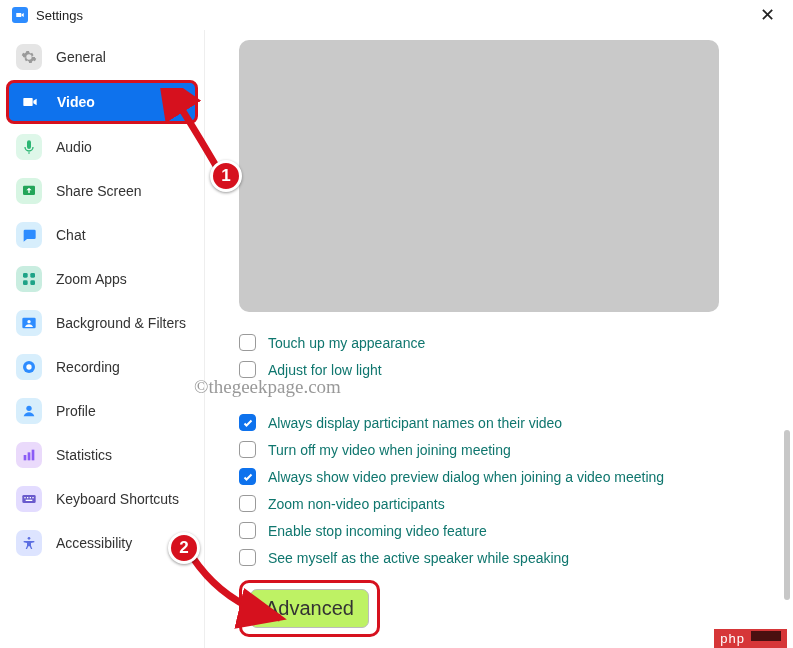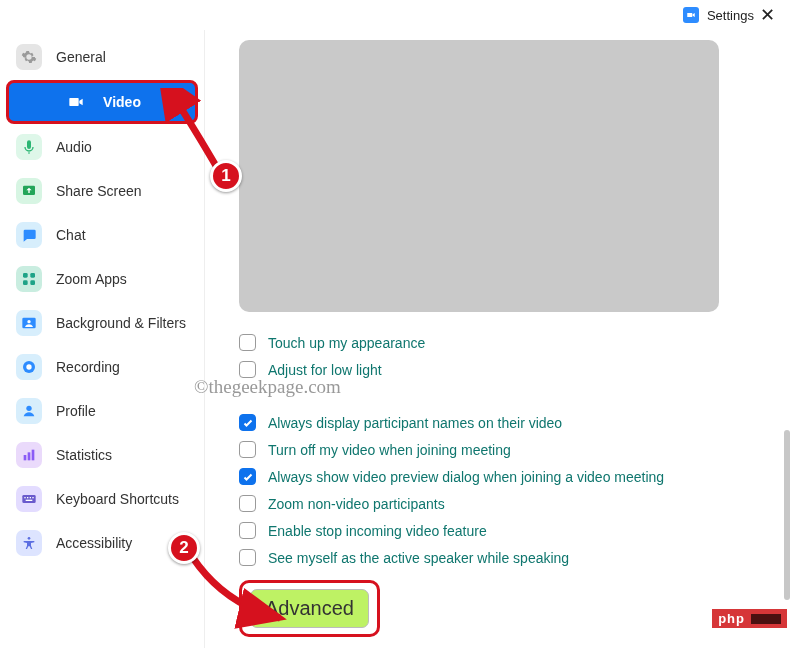--- a/index.html
+++ b/index.html
@@ -1,29 +1,29 @@
 <!DOCTYPE html>
 <html><head>
 <meta charset="utf-8">
 <style>
   * { box-sizing: border-box; margin: 0; padding: 0; font-family: -apple-system, BlinkMacSystemFont, "Segoe UI", Arial, sans-serif; }
   body { width: 793px; height: 648px; background: #fff; position: relative; overflow: hidden; }
 
-  .titlebar { height: 30px; display: flex; align-items: center; justify-content: flex-end; padding: 0 12px; }
+  .titlebar { height: 30px; display: flex; align-items: center; justify-content: space-between; padding: 0 12px; gap: 48px; }
   .titlebar-left { display: flex; align-items: center; gap: 8px; }
   .app-icon { width: 16px; height: 16px; background: #2d8cff; border-radius: 3px; display:flex; align-items:center; justify-content:center;}
   .app-icon svg { width:10px; height:10px;}
   .title { font-size: 13px; color: #222; }
   .close { font-size: 18px; color: #222; cursor: pointer; padding:0 6px;}
 
   .main { display: flex; height: calc(100% - 30px); }
 
   .sidebar { width: 205px; padding: 6px 6px; border-right: 1px solid #eee; }
   .sidebar-item { display: flex; align-items: center; gap: 14px; padding: 8px 10px; border-radius: 8px; cursor: pointer; margin-bottom: 2px;}
-  .sidebar-item.active { background: #0e72ed; color: #fff; font-weight: 600; border:3px solid #d6111e; padding:6px 8px;justify-content:center;}
+  .sidebar-item.active { background: #0e72ed; color: #fff; font-weight: 600; border:3px solid #d6111e; padding:6px 8px;}
   .sb-icon { width: 26px; height: 26px; border-radius: 7px; display:flex; align-items:center; justify-content:center; flex-shrink:0;}
   .sb-label { font-size: 14px; color: #333; }
   .sidebar-item.active .sb-label { color:#fff; }
 
   .content { flex: 1; padding: 10px 28px 10px 34px; position: relative; overflow: hidden;}
   .video-preview { width: 480px; height: 272px; background: #c9c9c9; border-radius: 10px; margin-bottom: 22px;}
   .checkbox-row { display: flex; align-items: center; gap: 12px; margin-bottom: 10px; }
   .cb { width: 17px; height: 17px; border: 1.5px solid #9a9a9a; border-radius: 4px; display:flex; align-items:center; justify-content:center; flex-shrink:0;}
   .cb.checked { background:#0e72ed; border-color:#0e72ed; }
   .cb.checked svg { width:12px; height:12px; }
@@ -33,21 +33,21 @@
   .advanced-btn { display:inline-block; padding: 7px 14px; background:#bef264; border:1px solid #bcbcbc; border-radius:7px; font-size:20px; color:#333; cursor:pointer; }
   .advanced-wrap { display:inline-block; border:3px solid #d6111e; border-radius:10px; padding:6px 8px; margin-top: 4px;}
 
   .scrollbar { position:absolute; right:3px; top:400px; width:6px; height:170px; background:#c7c7c7; border-radius:3px;}
 
   
   .badge { position:absolute; width:32px; height:32px; background:#d6111e; border:3px solid #fff; border-radius:50%; color:#fff; font-weight:700; font-size:17px; display:flex; align-items:center; justify-content:center; box-shadow:0 1px 3px rgba(0,0,0,0.4); z-index:20;}
   .arrow { position:absolute; z-index:15; }
 
   .watermark { position:absolute; left:194px; top:376px; color:#999; font-size:19px; z-index:5; font-family: Georgia, serif;}
-  .php-badge { position:absolute; right:6px; bottom:20px; background:#d63638; color:#fff; font-size:13px; font-weight:700; padding:2px 6px; letter-spacing:1px; display:flex; align-items:center; gap:6px;}
+  .php-badge { position:absolute; right:6px; bottom:0; background:#d63638; color:#fff; font-size:13px; font-weight:400; padding:2px 6px; letter-spacing:1px; display:flex; align-items:flex-start; gap:6px;}
   .php-badge .bar{width:30px;height:10px;background:#4a1010;}
 </style>
 </head>
 <body>
 
 <div class="titlebar">
   <div class="titlebar-left">
     <div class="app-icon">
       <svg viewBox="0 0 24 24" fill="#fff">
           <path d="M3 7h12v10H3z M16 10l5-3v10l-5-3z"></path>

